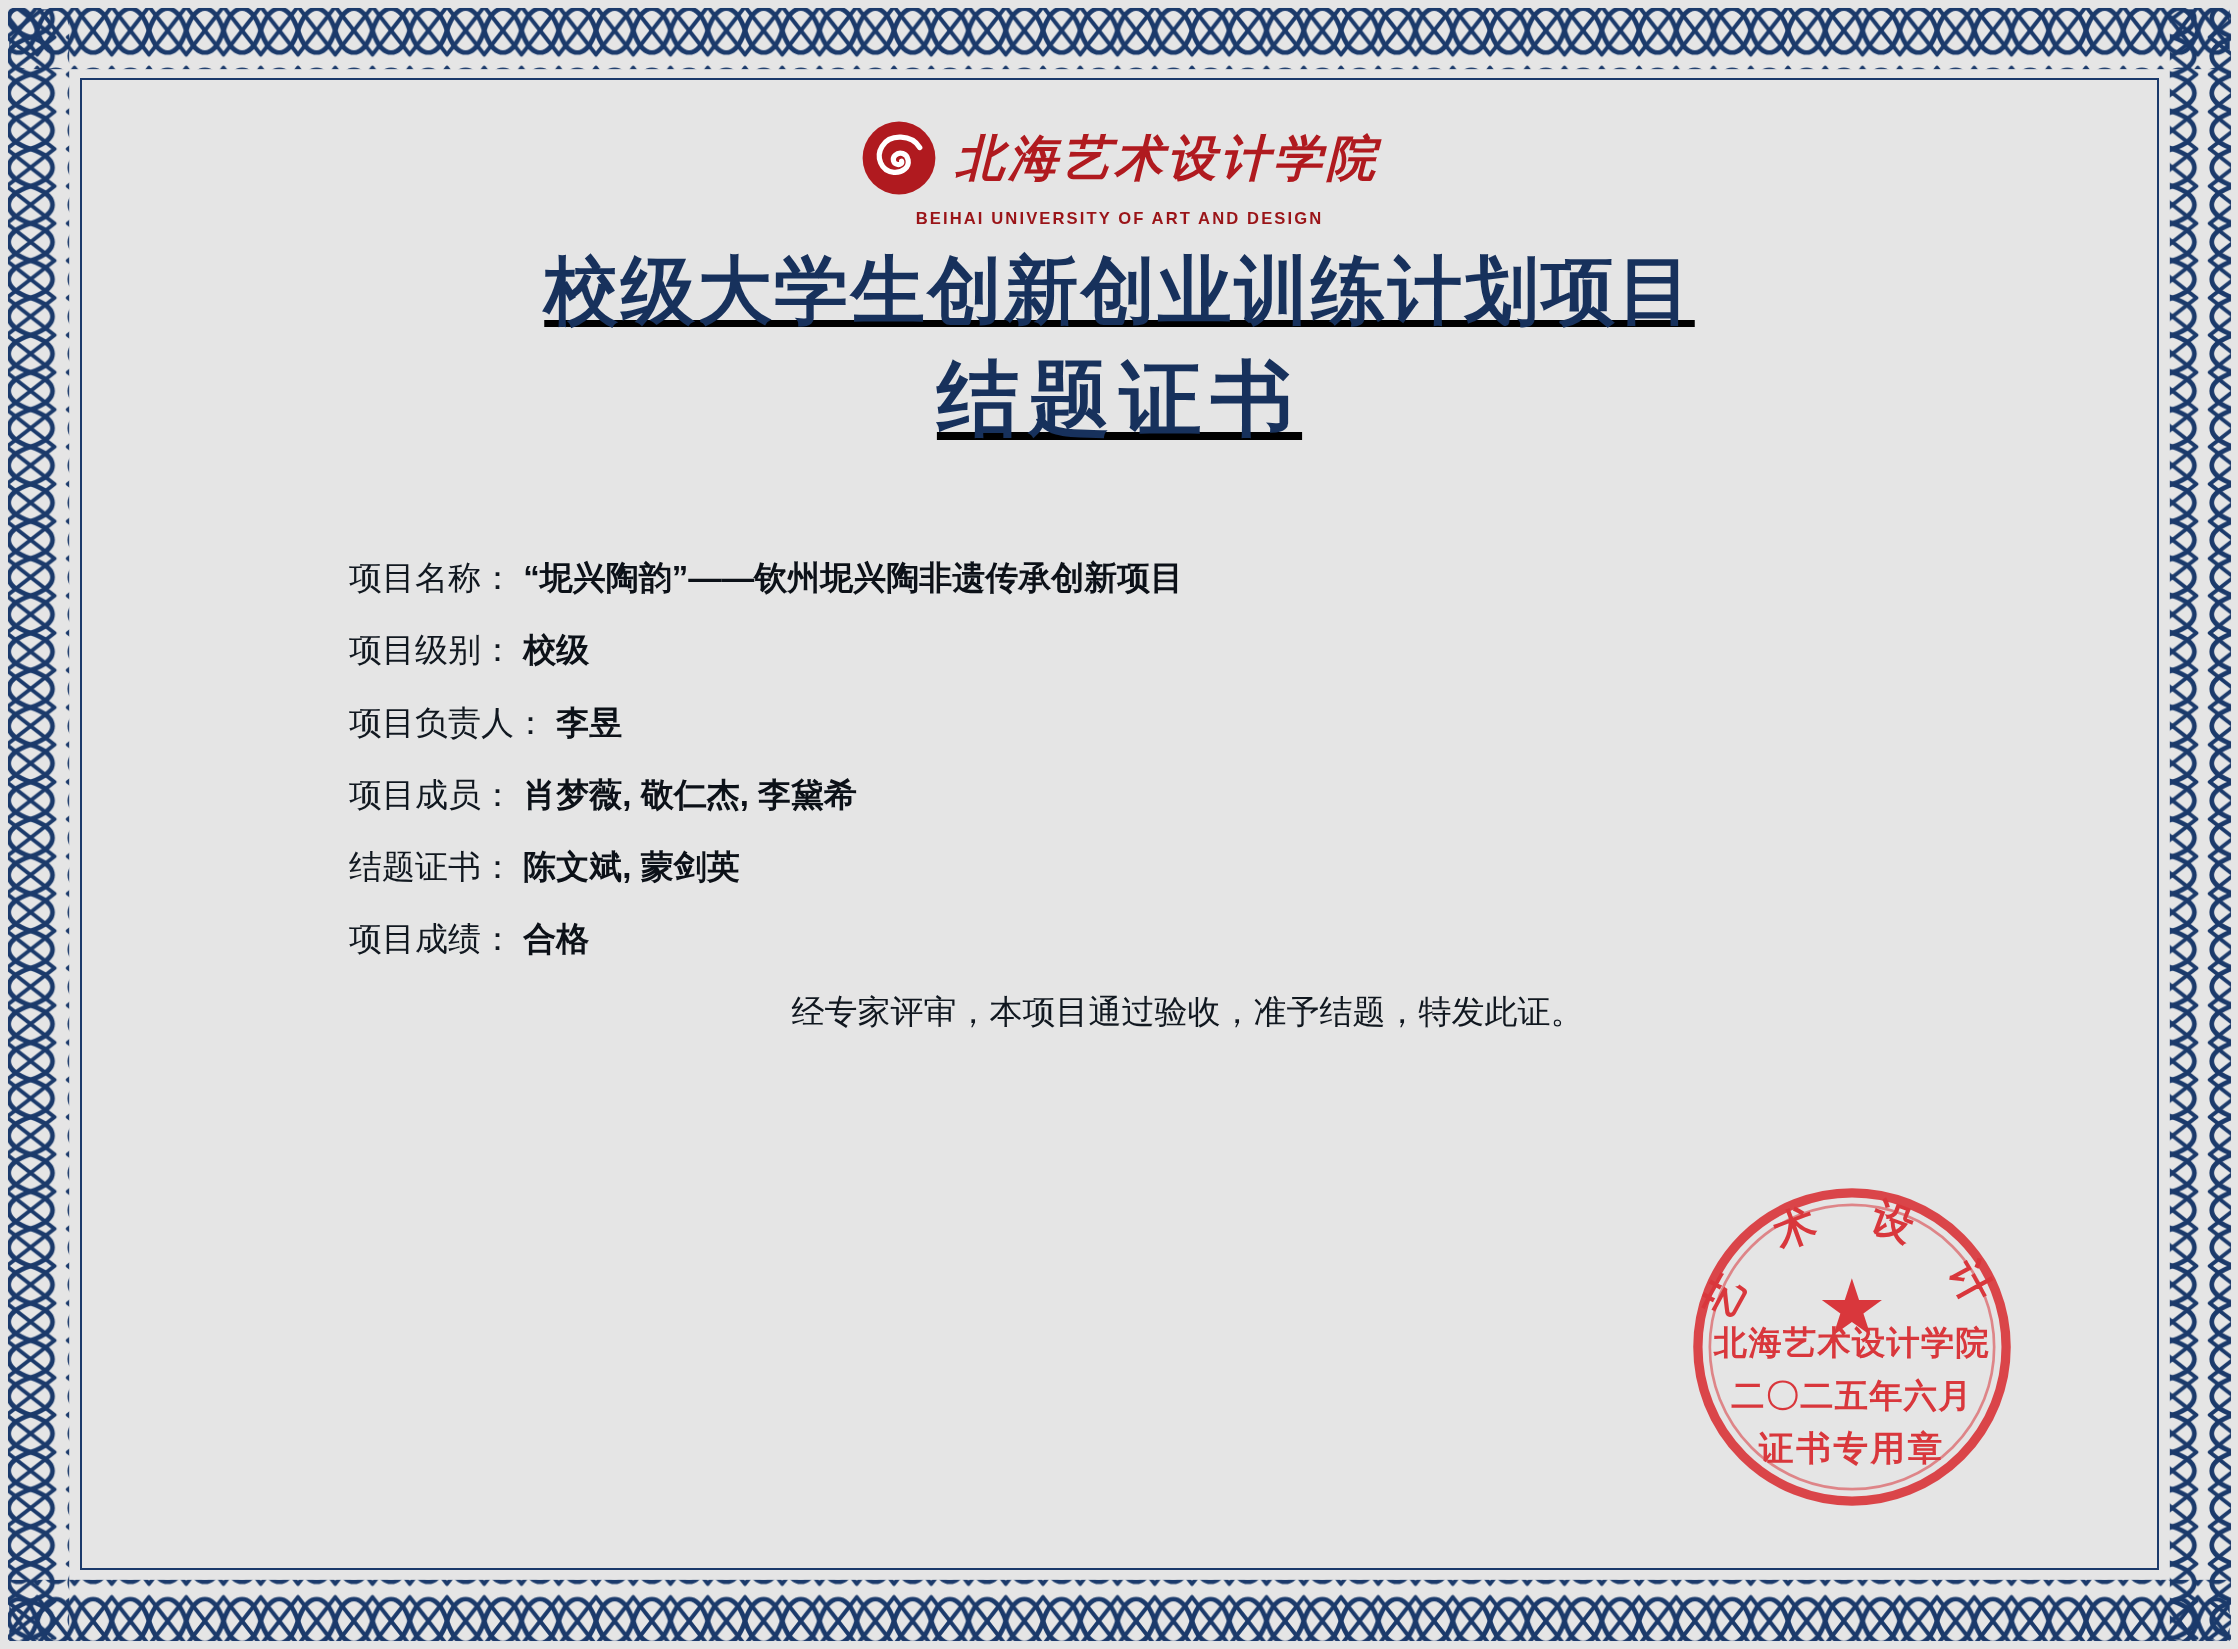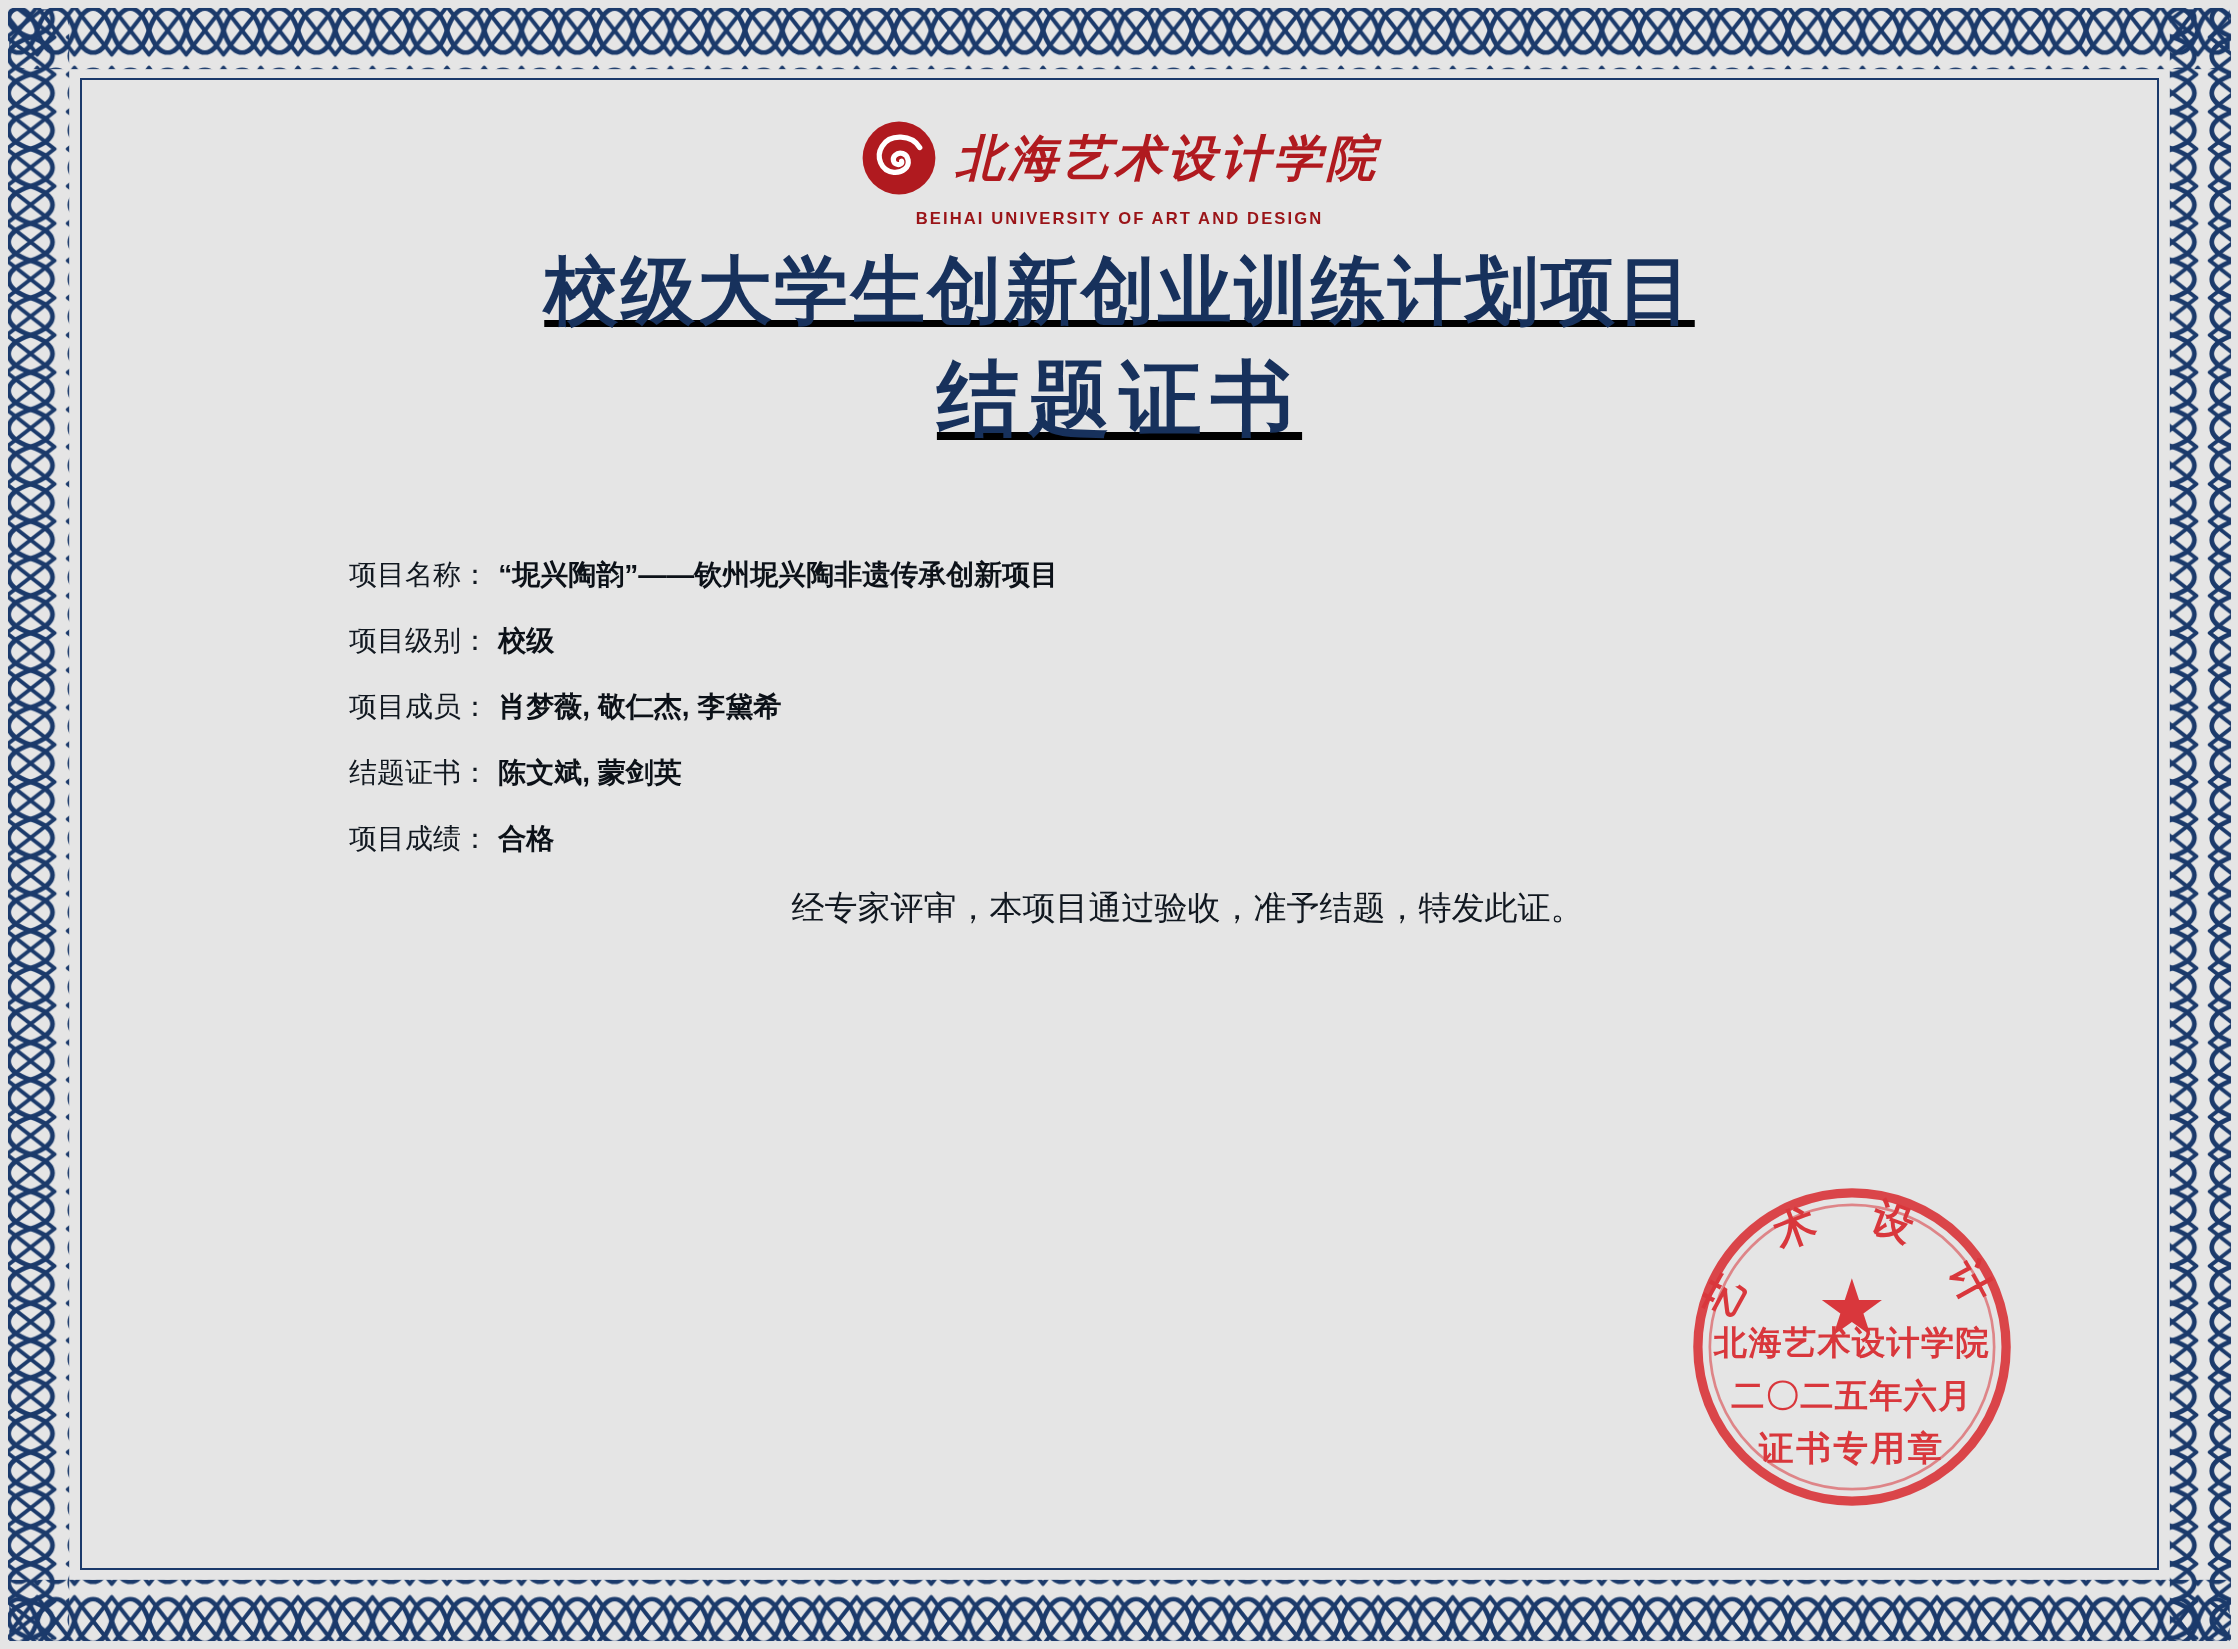--- a/index.html
+++ b/index.html
@@ -118,21 +118,21 @@
   .fields {
     position: absolute;
     left: 269px;
     top: 479px;
     right: 133px;
   }
   .field-row {
     display: flex;
     align-items: flex-end;
     margin-bottom: 31px;
-    font-size: 28px;
+    font-size: 33px;
     color: #111820;
     line-height: 1.25;
   }
   .field-label {
     white-space: nowrap;
     font-weight: 400;
   }
   .field-value {
     margin-left: 9.3px;
     font-weight: 700;
@@ -226,20 +226,24 @@
       <div class="field-row">
         <span class="field-label">项目名称：</span>
         <span class="field-value">“坭兴陶韵”——钦州坭兴陶非遗传承创新项目</span>
       </div>
 
       <div class="field-row">
         <span class="field-label">项目级别：</span>
         <span class="field-value">校级</span>
       </div>
 
+      <div class="field-row">
+        <span class="field-label">项目负责人：</span>
+        <span class="field-value">李昱</span>
+      </div>
 
       <div class="field-row">
         <span class="field-label">项目成员：</span>
         <span class="field-value">肖梦薇, 敬仁杰, 李黛希</span>
       </div>
 
       <div class="field-row">
         <span class="field-label">结题证书：</span>
         <span class="field-value">陈文斌, 蒙剑英</span>
       </div>

